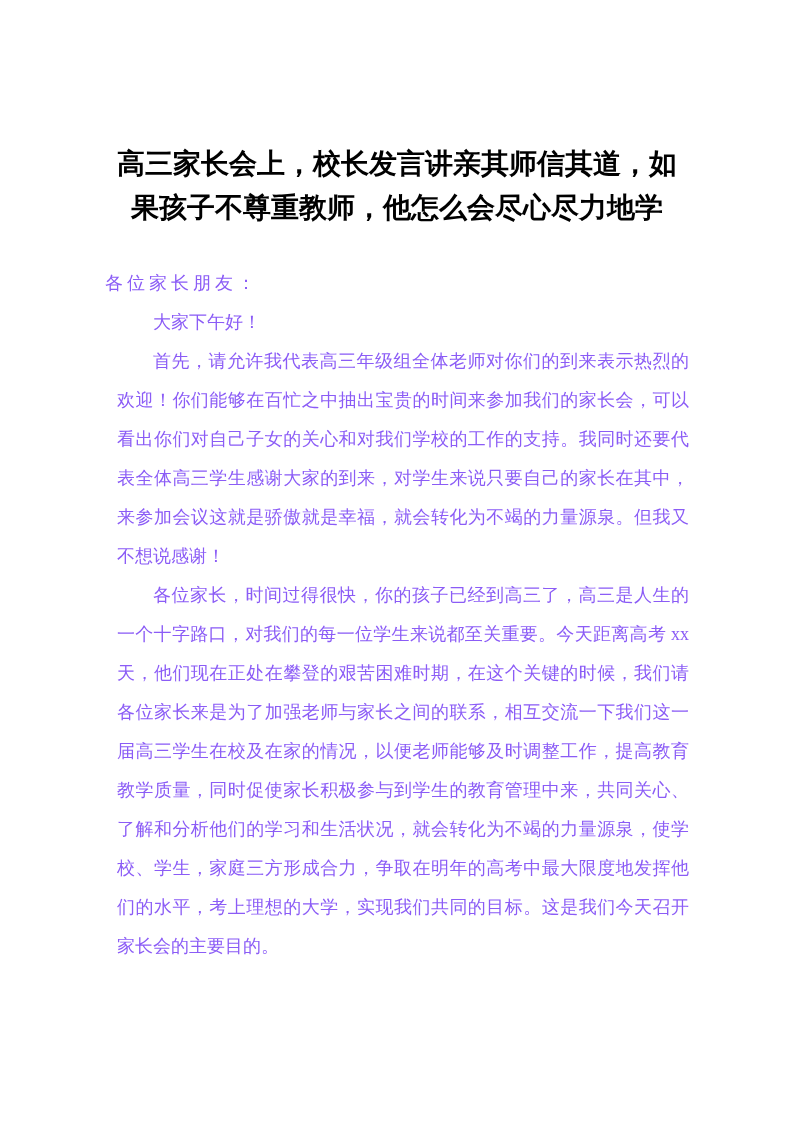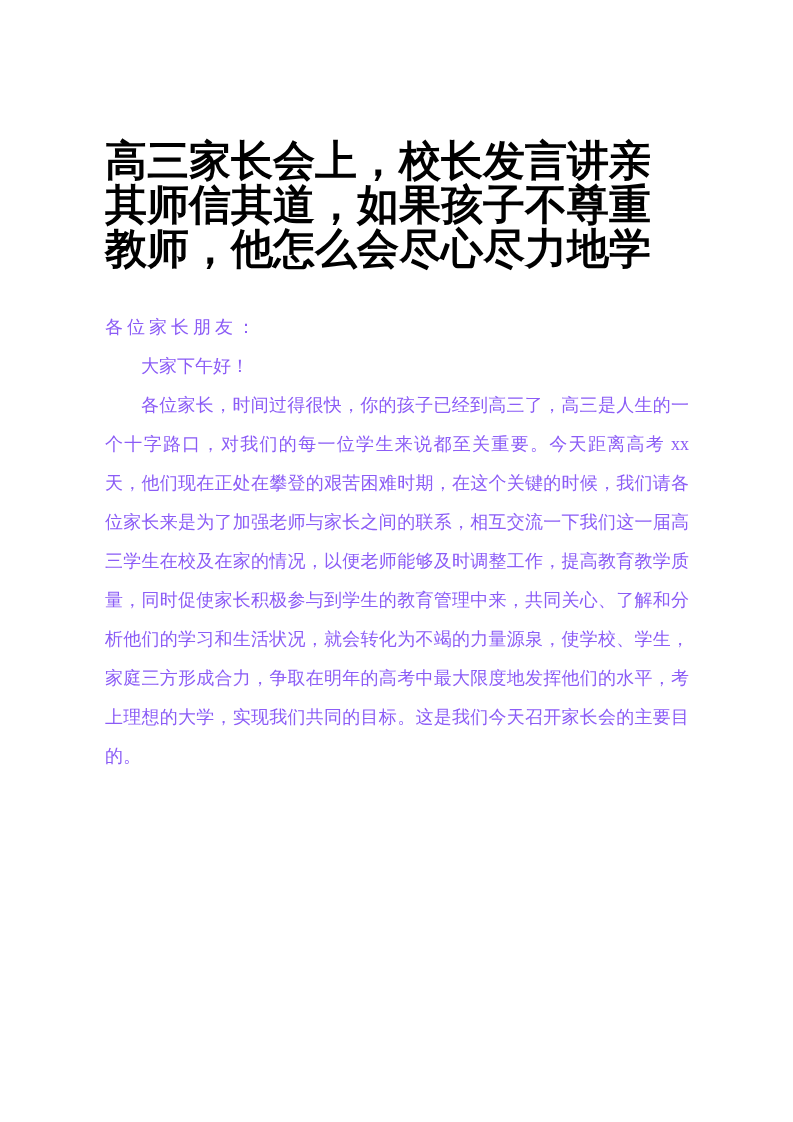--- a/index.html
+++ b/index.html
@@ -14,53 +14,55 @@
     margin: 0 auto;
     background: #ffffff;
     box-sizing: border-box;
     padding: 142px 104px 0 105px;
     overflow: hidden;
     color: #000000;
     font-family: "Liberation Serif", "DejaVu Serif", serif;
   }
   .doc-title {
     margin: 0;
-    font-size: 42px;
+    font-size: 28px;
     line-height: 44px;
     font-weight: 700;
-    text-align: left;
+    text-align: center;
     letter-spacing: 0;
     color: #000000;
-    font-family: Liberation Mono, monospace;
+    font-family: Liberation Sans, sans-serif;
   }
   .doc-body {
     margin-top: 34px;
     font-size: 18px;
     line-height: 39px;
     text-align: justify;
     text-justify: inter-character;
     color: #8b5cf6;
   }
   .para {
     margin: 0;
     padding: 0;
     word-break: break-all;
     overflow-wrap: anywhere;
   }
   .para.indent {
     text-indent: 2em;
+    margin-left: 12px;
   }
   
   .para:first-child {
     letter-spacing: 4px;
   }
 </style>
 </head>
 <body>
 
 <div class="page">
   <h1 class="doc-title">高三家长会上，校长发言讲亲其师信其道，如果孩子不尊重教师，他怎么会尽心尽力地学</h1>
   <div class="doc-body">
       <p class="para">各位家长朋友：</p>
       <p class="para indent">大家下午好！</p>
+      <p class="para indent">首先，请允许我代表高三年级组全体老师对你们的到来表示热烈的欢迎！你们能够在百忙之中抽出宝贵的时间来参加我们的家长会，可以看出你们对自己子女的关心和对我们学校的工作的支持。我同时还要代表全体高三学生感谢大家的到来，对学生来说只要自己的家长在其中，来参加会议这就是骄傲就是幸福，就会转化为不竭的力量源泉。但我又不想说感谢！</p>
       <p class="para indent">各位家长，时间过得很快，你的孩子已经到高三了，高三是人生的一个十字路口，对我们的每一位学生来说都至关重要。今天距离高考 xx 天，他们现在正处在攀登的艰苦困难时期，在这个关键的时候，我们请各位家长来是为了加强老师与家长之间的联系，相互交流一下我们这一届高三学生在校及在家的情况，以便老师能够及时调整工作，提高教育教学质量，同时促使家长积极参与到学生的教育管理中来，共同关心、了解和分析他们的学习和生活状况，就会转化为不竭的力量源泉，使学校、学生，家庭三方形成合力，争取在明年的高考中最大限度地发挥他们的水平，考上理想的大学，实现我们共同的目标。这是我们今天召开家长会的主要目的。</p>
     </div>
 </div>
 
 </body></html>

